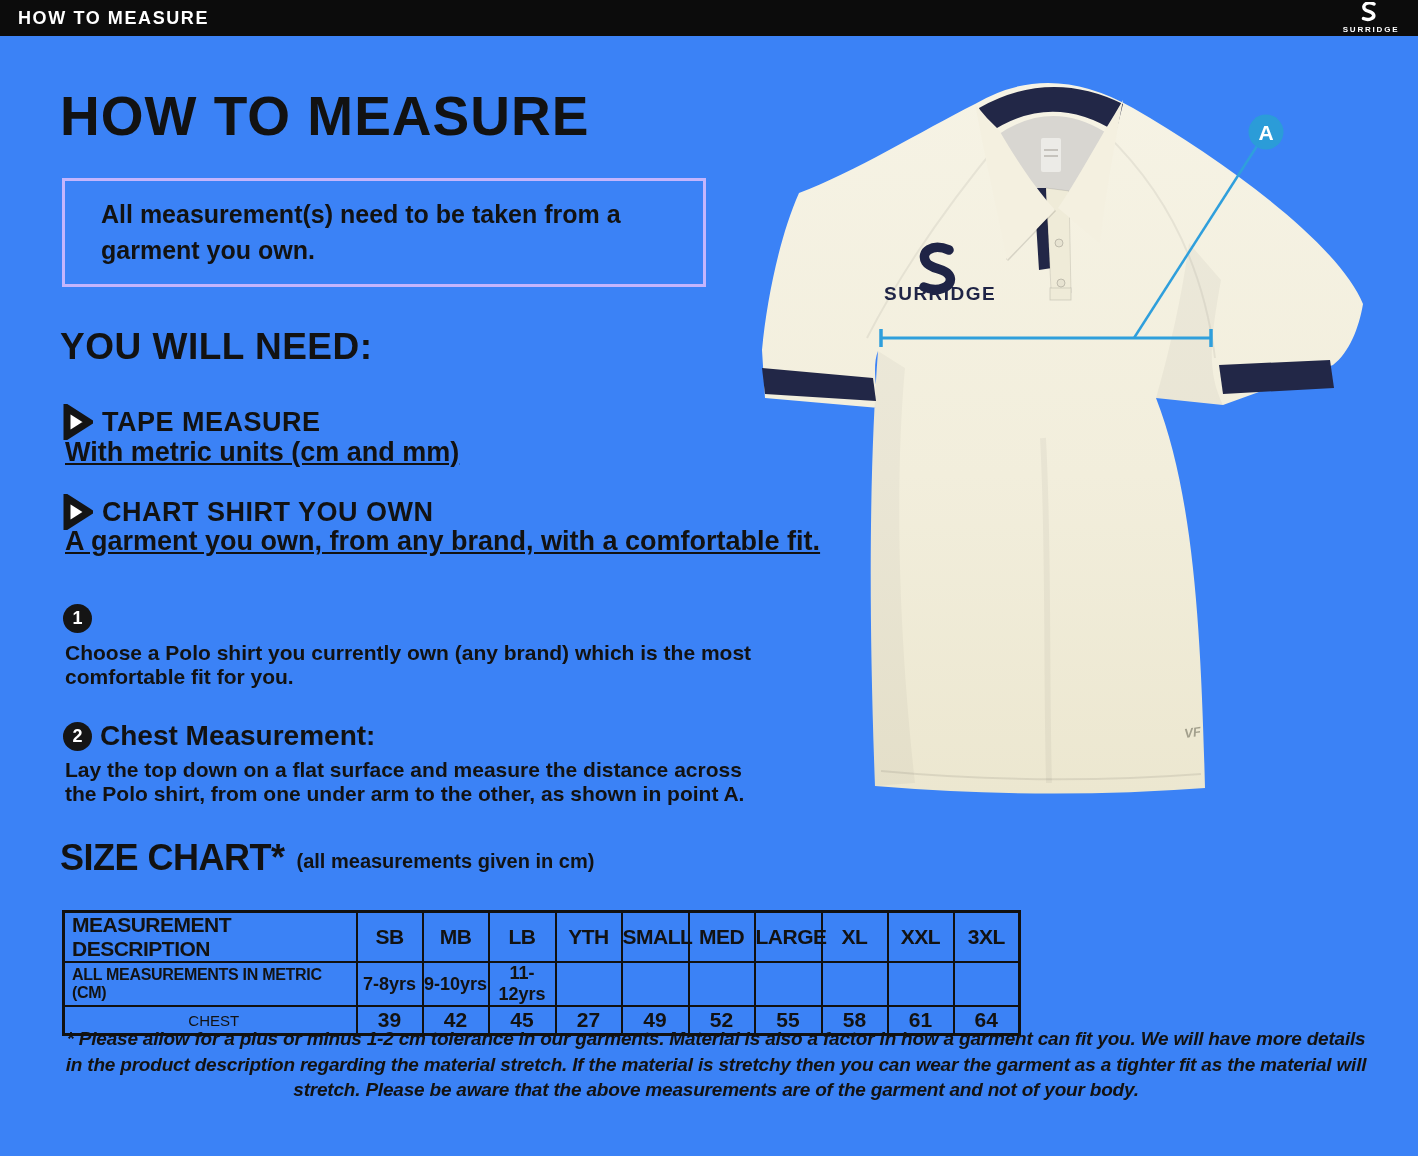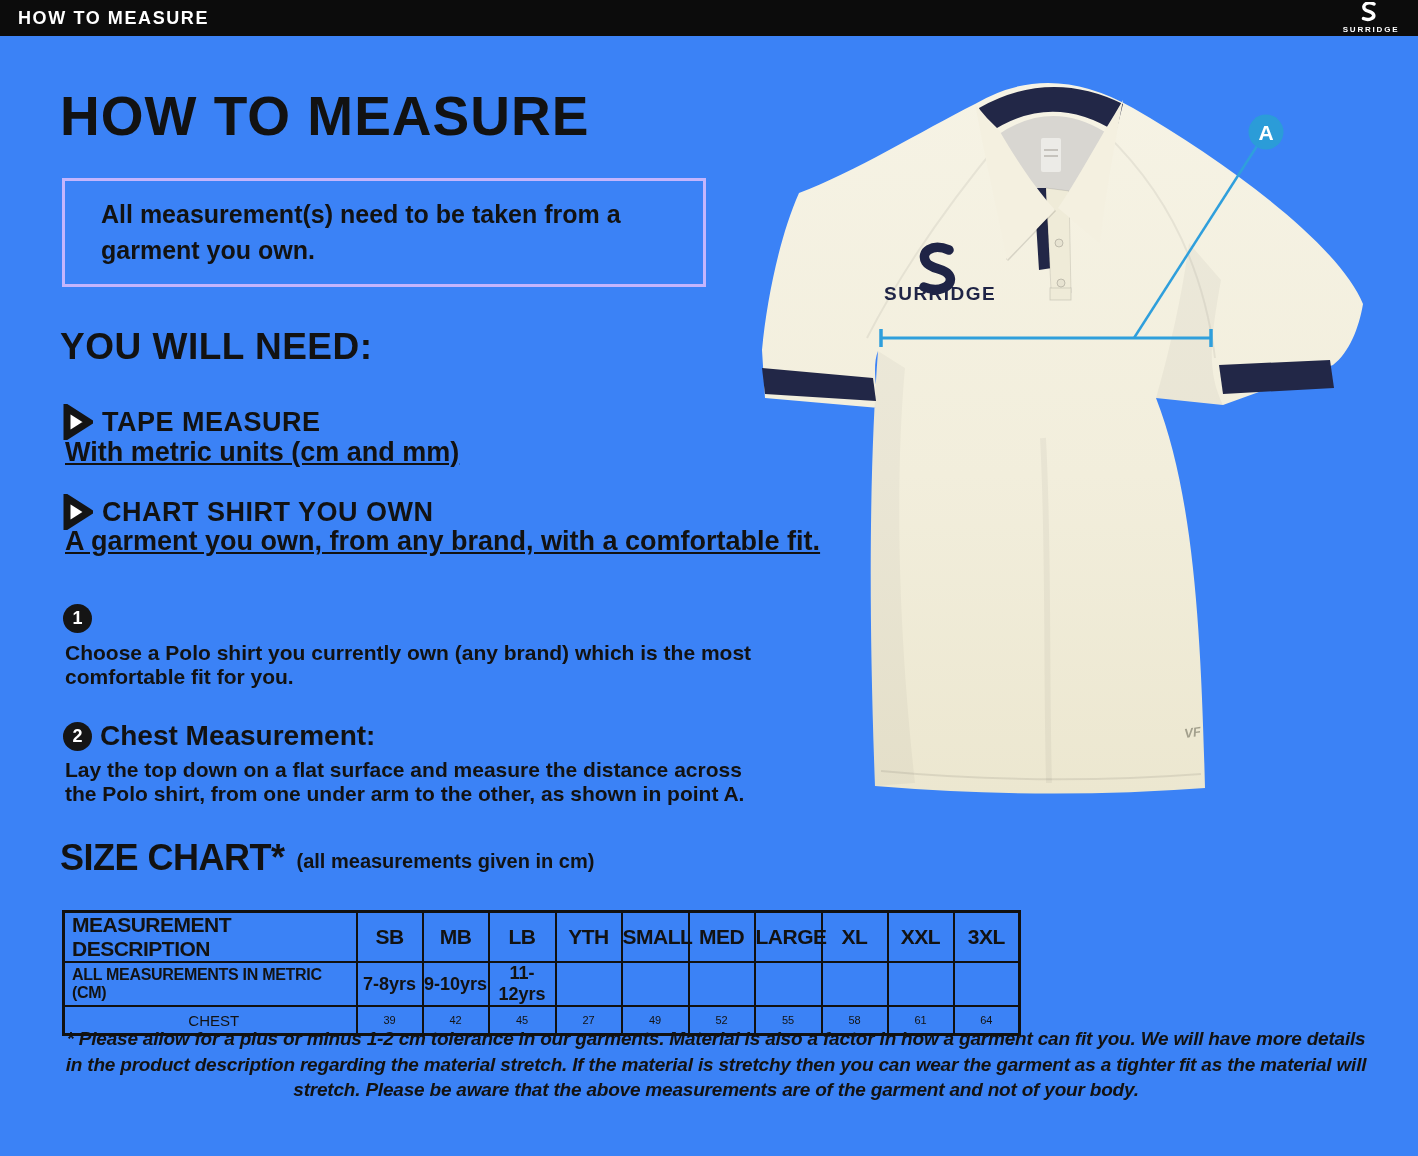--- a/index.html
+++ b/index.html
@@ -36,21 +36,21 @@
   .size-table{
     position:absolute;left:62px;top:910px;border-collapse:collapse;table-layout:fixed;width:956px;
     border:3px solid #111;
   }
   .size-table th,.size-table td{border:2px solid #111;padding:0;text-align:center;vertical-align:middle;}
   .size-table .hdr th{font-size:21px;font-weight:bold;letter-spacing:-0.5px;height:37px;}
   .size-table .hdr th:first-child{text-align:left;padding-left:7px;}
   .size-table .r1 th{font-size:16px;font-weight:bold;text-align:left;padding-left:7px;height:29px;letter-spacing:-0.3px;}
   .size-table .r1 td{font-size:18px;font-weight:bold;}
   .size-table .r2 th{font-size:15px;font-weight:normal;text-align:center;padding-left:7px;height:26px;}
-  .size-table .r2 td{font-size:11px;font-weight:normal;}
+  .size-table .r2 td{font-size:21px;font-weight:bold;}
   
   .footnote{
     position:absolute;left:62px;top:1026px;width:1308px;margin:0;
     font-size:19px;font-weight:bold;font-style:italic;line-height:1.35;letter-spacing:-0.2px;text-align:center;
   }
   
   .shirt-wrap{position:absolute;left:753px;top:38px;width:665px;height:770px;}
 </style>
 </head>
 <body>

